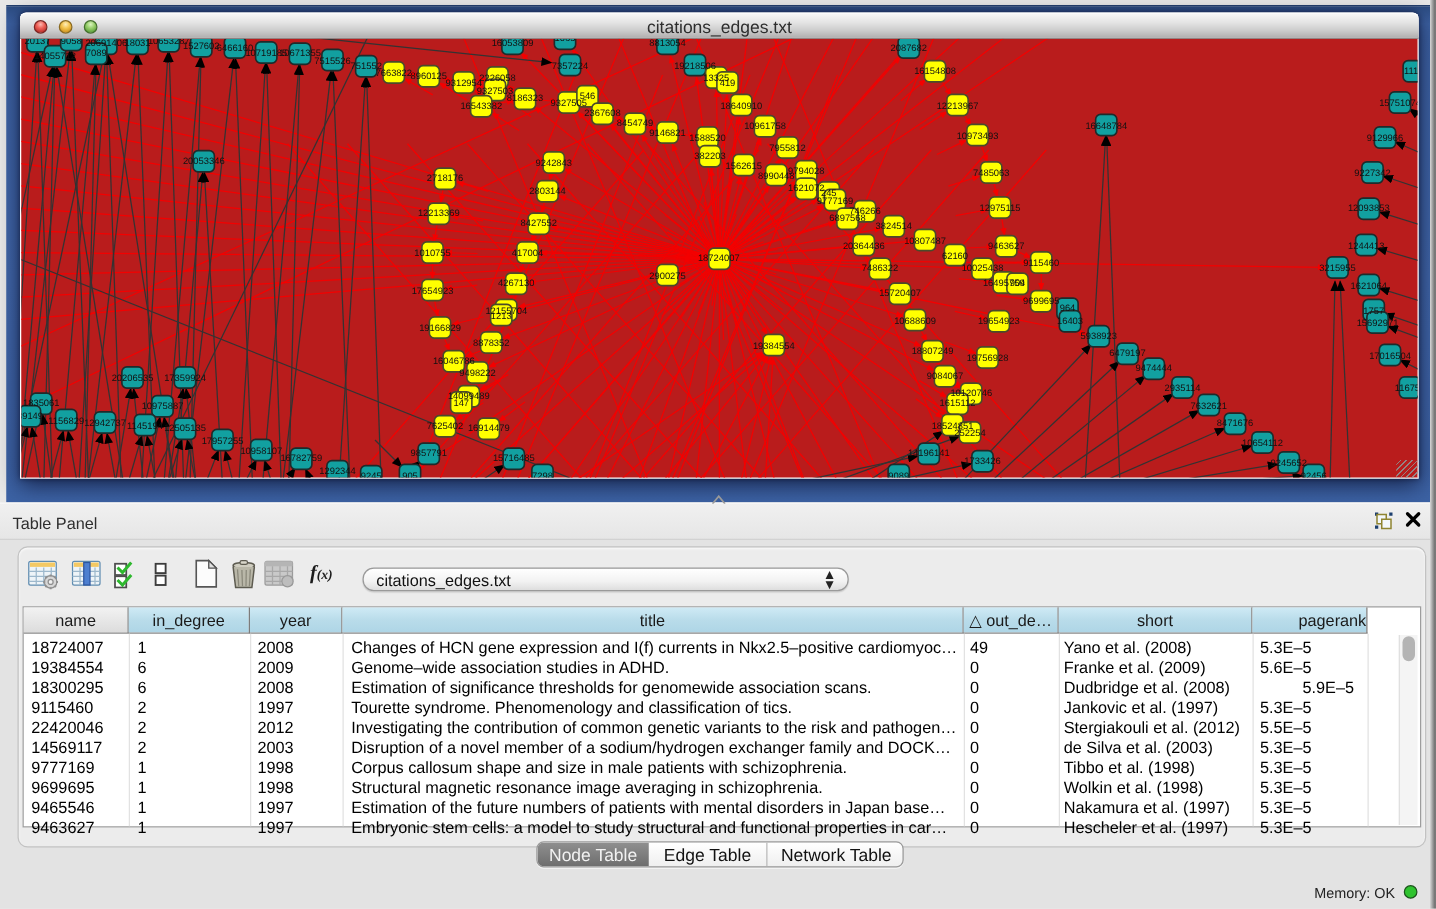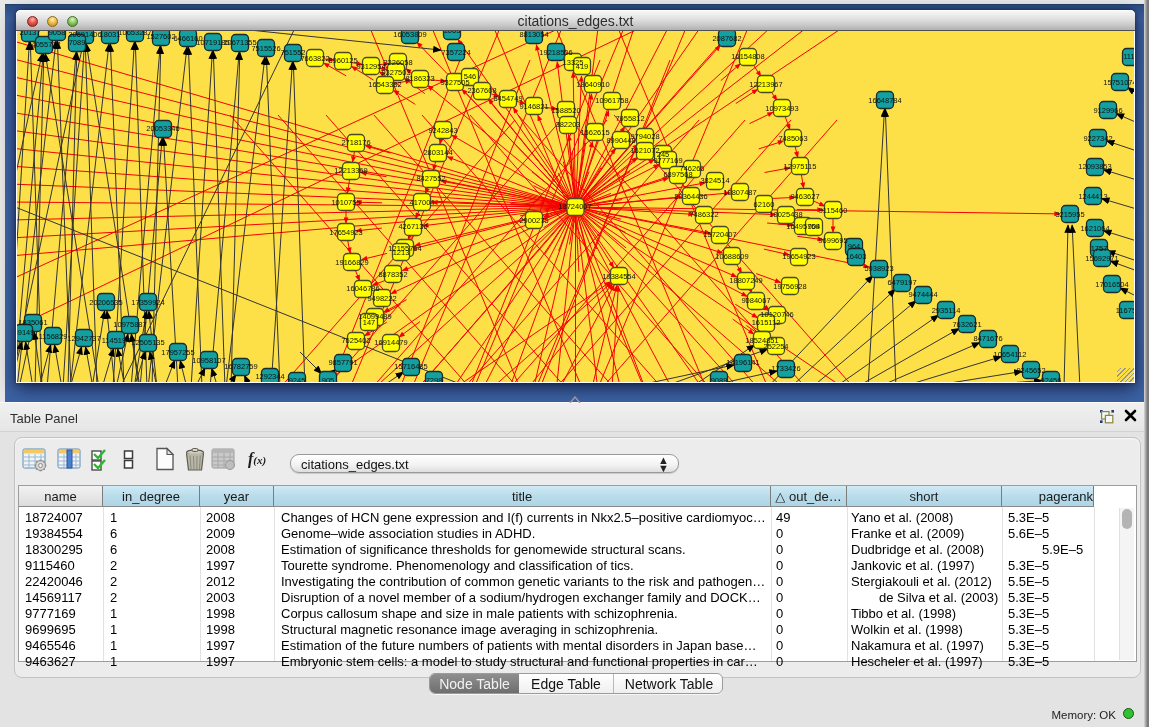--- a/index.html
+++ b/index.html
@@ -8,21 +8,21 @@
 
 #desk { position:absolute; left:5px; top:4px; width:1141px; height:398px; background:linear-gradient(180deg,#2c4c82 0,#3c61a2 14px,#4066a8 55%,#3c62a4 100%); border-top:1px solid #233f6e; }
 #rightstrip { position:absolute; right:0; top:0; width:5px; height:727px; background:linear-gradient(90deg,#d8d8d8,#9a9a9a 45%,#6f6f6f 80%,#888); }
 #win { position:absolute; left:16px; top:10px; width:1119px; height:373px; border-radius:5px 5px 0 0; box-shadow:0 5px 18px rgba(0,0,25,.65), 0 0 4px rgba(0,0,30,.5); background:#fff; }
 #titlebar { position:absolute; left:0; top:0; width:100%; height:21px; border-radius:5px 5px 0 0; background:linear-gradient(180deg,#f9f9f9 0,#e4e4e4 40%,#cccccc 72%,#b2b0b0 100%); border-bottom:1px solid #4f4f4f; box-shadow:inset 0 1px 0 #fdfdfd; }
 #titlebar .t { position:absolute; left:0; right:0; top:3px; text-align:center; font-size:14px; color:#2d2d2d; }
 .tl { position:absolute; top:5.5px; width:11px; height:11px; border-radius:50%; }
 #tl-r { left:10.5px; background:radial-gradient(circle at 50% 28%, #fdb6af 0%, #ee5f56 40%, #c33832 75%, #9e2b27 100%); border:1px solid #7e2522; }
 #tl-y { left:30.5px; background:radial-gradient(circle at 50% 28%, #fdeebb 0%, #f3c44f 40%, #d49b25 75%, #aa7c1e 100%); border:1px solid #8a6a20; }
 #tl-g { left:50.5px; background:radial-gradient(circle at 50% 28%, #dcf4c0 0%, #98cf6c 40%, #67a743 75%, #4c8a31 100%); border:1px solid #44702c; }
-#canvas { position:absolute; left:1px; top:21px; width:1117px; height:351px; background:#fde047; overflow:hidden; }
+#canvas { position:absolute; left:1px; top:21px; width:1117px; height:351px; background:#b91c1c; overflow:hidden; }
 #grip { position:absolute; right:1px; bottom:1px; width:17px; height:14px;
   background:repeating-linear-gradient(135deg, transparent 0 2.2px, #8f8f8f 2.2px 3.2px); opacity:.9; }
 
 #tp { position:absolute; left:0; top:402px; width:1146px; height:325px; background:#e3e3e3; }
 #tpbar { position:absolute; left:0; top:0; width:100%; height:30px; background:linear-gradient(180deg,#f0f0f0,#e6e6e6); border-top:1px solid #fbfbfb; border-bottom:1px solid #d2d2d2;}
 #tpbar .lbl { position:absolute; left:10px; top:8px; font-size:13px; color:#2e2e2e; }
 #notch { position:absolute; left:569px; top:-7px; width:12px; height:7px; }
 #well { position:absolute; left:14px; top:35px; width:1127px; height:241px; background:#ececec; border:1px solid #c2c2c2; border-radius:8px; box-shadow:inset 0 1px 2px rgba(255,255,255,.8); }
 
 #tools { position:absolute; left:0px; top:9px; height:30px; width:100%; }
@@ -811,21 +811,21 @@
             <span style="left:187px;">2009</span>
             <span style="left:262px;">Genome–wide association studies in ADHD.</span>
             <span style="left:757px;">0</span>
             <span style="left:832px;text-align:center;">Franke et al. (2009)</span>
             <span style="left:989px;">5.6E–5</span>
           </div>
           <div class="row" style="top:56px;">
             <span style="left:6px;">18300295</span>
             <span style="left:91px;">6</span>
             <span style="left:187px;">2008</span>
-            <span style="left:262px;">Estimation of significance thresholds for genomewide structural scans.</span>
+            <span style="left:262px;">Estimation of significance thresholds for genomewide association scans.</span>
             <span style="left:757px;">0</span>
             <span style="left:832px;">Dudbridge et al. (2008)</span>
             <span style="left:1023px;">5.9E–5</span>
           </div>
           <div class="row" style="top:72px;">
             <span style="left:6px;">9115460</span>
             <span style="left:91px;">2</span>
             <span style="left:187px;">1997</span>
             <span style="left:262px;">Tourette syndrome. Phenomenology and classification of tics.</span>
             <span style="left:757px;">0</span>
@@ -840,21 +840,21 @@
             <span style="left:757px;">0</span>
             <span style="left:832px;">Stergiakouli et al. (2012)</span>
             <span style="left:989px;">5.5E–5</span>
           </div>
           <div class="row" style="top:104px;">
             <span style="left:6px;">14569117</span>
             <span style="left:91px;">2</span>
             <span style="left:187px;">2003</span>
             <span style="left:262px;">Disruption of a novel member of a sodium/hydrogen exchanger family and DOCK…</span>
             <span style="left:757px;">0</span>
-            <span style="left:860px;">de Silva et al. (2003)</span>
+            <span style="left:832px;">de Silva et al. (2003)</span>
             <span style="left:989px;">5.3E–5</span>
           </div>
           <div class="row" style="top:120px;">
             <span style="left:6px;">9777169</span>
             <span style="left:91px;">1</span>
             <span style="left:187px;">1998</span>
             <span style="left:262px;">Corpus callosum shape and size in male patients with schizophrenia.</span>
             <span style="left:757px;">0</span>
             <span style="left:832px;">Tibbo et al. (1998)</span>
             <span style="left:989px;">5.3E–5</span>

